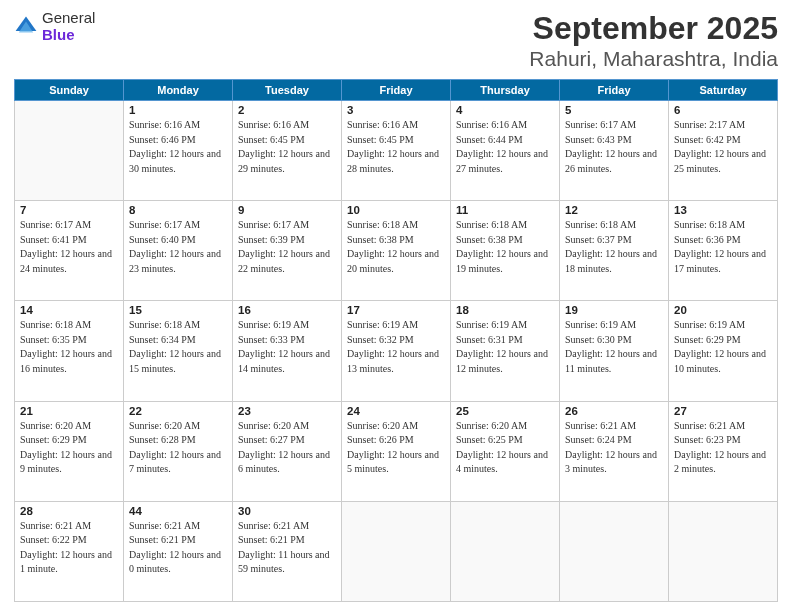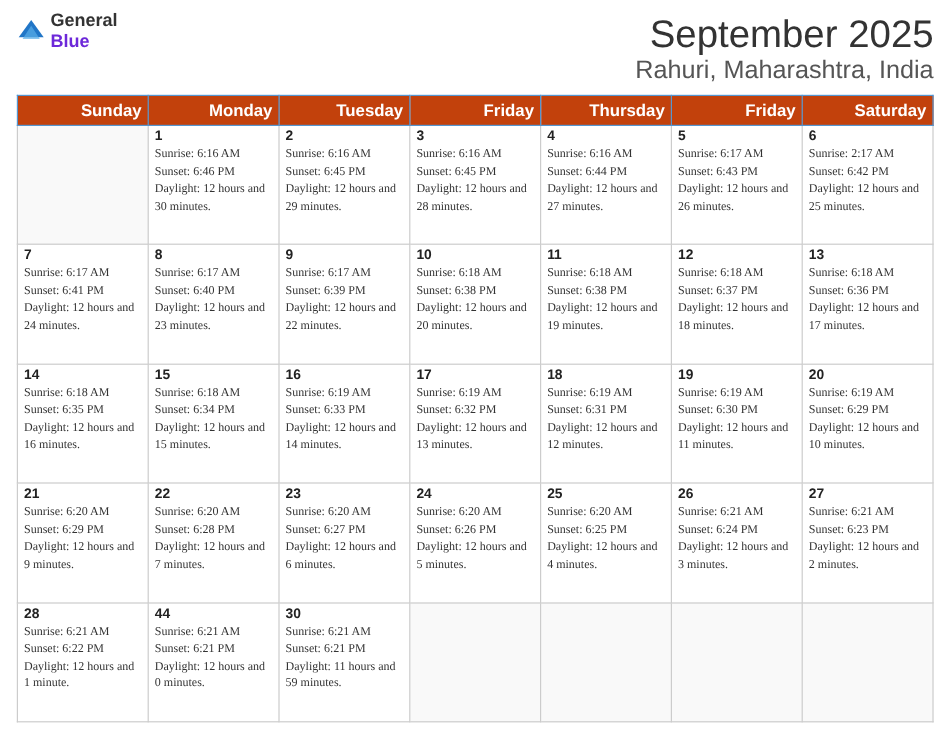--- a/index.html
+++ b/index.html
@@ -28,58 +28,58 @@
       align-items: center;
       gap: 4px;
     }
     .logo-text {
       display: flex;
       flex-direction: column;
       line-height: 1.1;
     }
     .logo-general {
       font-size: 15px;
-      font-weight: bold;
+      font-weight: normal;
       color: #333;
     }
     .logo-blue {
       font-size: 15px;
       font-weight: bold;
       color: #6d28d9;
     }
     .logo-icon {
       width: 24px;
       height: 24px;
     }
     .title-block {
       text-align: right;
     }
     .month-title {
       font-size: 32px;
-      font-weight: normal;
+      font-weight: bold;
       color: #333;
       margin-left: 43px;
     }
     .location {
       font-size: 21px;
       color: #555;
     }
     .calendar {
       flex: 1;
       border: 1px solid #ccc;
       border-collapse: collapse;
       width: 100%;
       table-layout: fixed;
     }
     .calendar th {
-      background: #c2410c;
+      background: #0369a1;
       color: #fff;
-      font-size: 14px;
+      font-size: 11px;
       font-weight: bold;
-      text-align: right;
+      text-align: center;
       padding: 4px 5px;
       border: 1px solid #5596d0;
     }
     .calendar td {
       vertical-align: top;
       border: 1px solid #ccc;
       padding: 3px 5px;
       font-size: 9.5px;
       color: #333;
       height: 82px;

